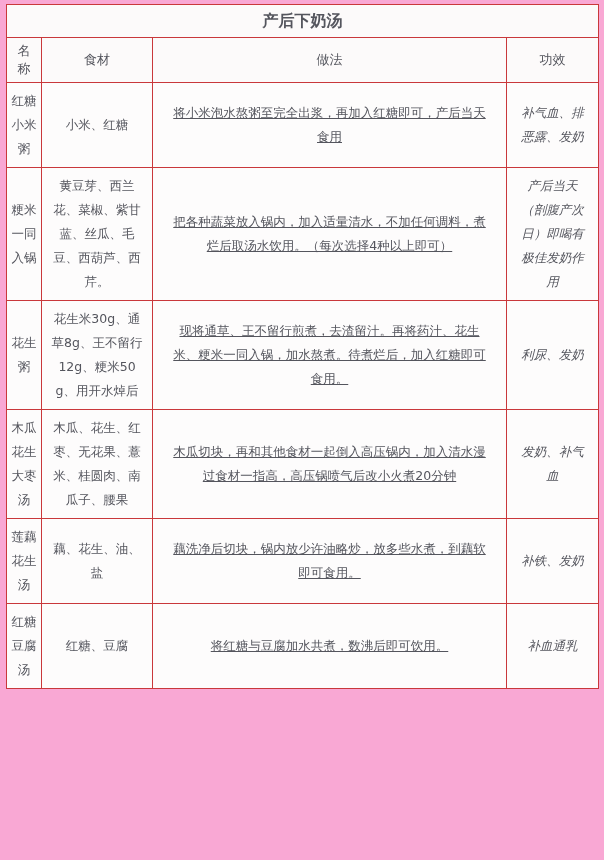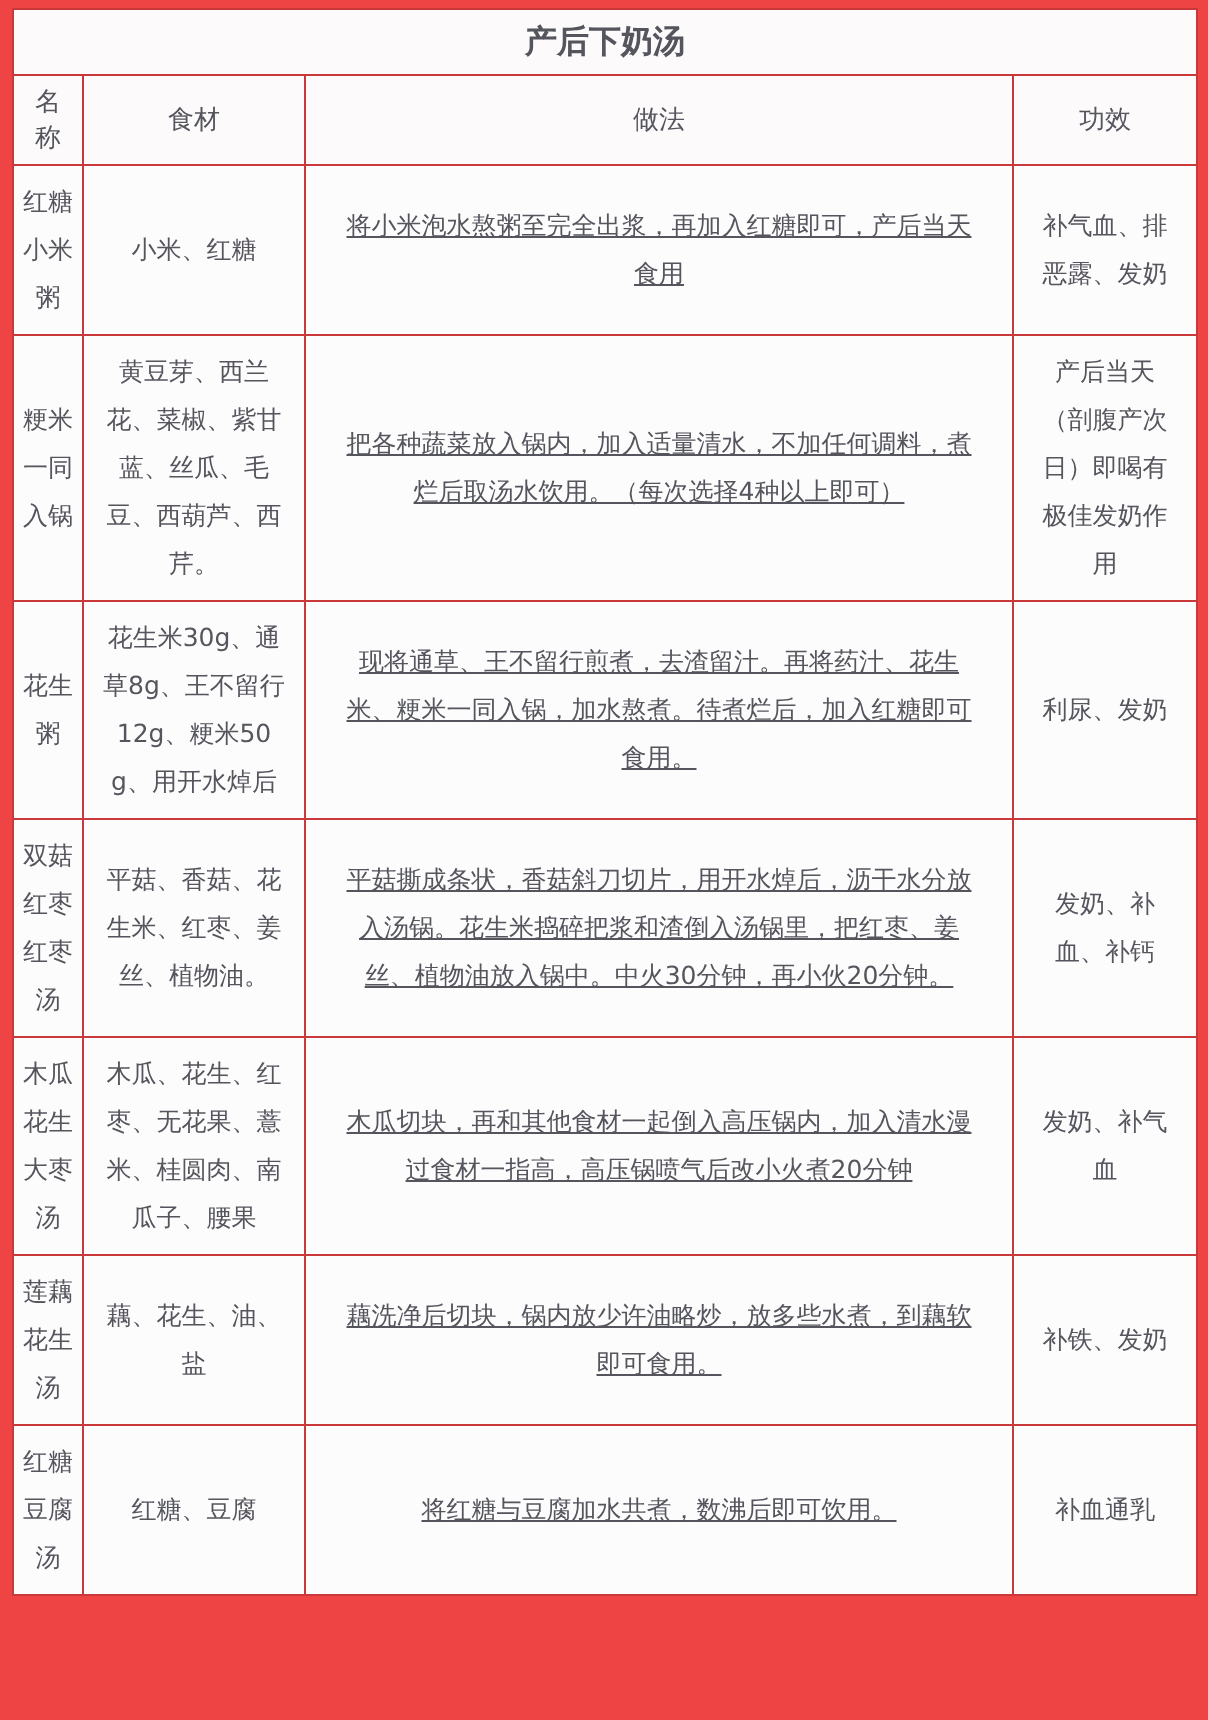--- a/index.html
+++ b/index.html
@@ -6,21 +6,21 @@
     margin: 0;
     padding: 0;
     background: #f5f2f3;
     font-family: "DejaVu Sans", "Liberation Sans", sans-serif;
   }
   .page {
     width: 604px;
     height: 860px;
     box-sizing: border-box;
     padding: 4px 6px 16px 6px;
-    background: #ef4444;
+    background: #f9a8d4;
     overflow: hidden;
   }
   table.recipe-table {
     width: 592px;
     border-collapse: collapse;
     background: #fdfcfc;
     table-layout: fixed;
   }
   table.recipe-table th,
   table.recipe-table td {
@@ -54,20 +54,21 @@
   td.cell-name {
     padding: 6px 4px;
     border-radius: 16px;
   }
   td.cell-method {
     padding: 6px 18px;
     text-decoration: underline;
   }
   td.cell-effects {
     padding: 6px 12px;
+    font-style: italic;
   }
 </style>
 </head>
 <body>
 
 <div class="page">
   <table class="recipe-table">
     <colgroup>
       <col style="width:35px">
       <col style="width:111px">
@@ -98,26 +99,20 @@
         <td class="cell cell-method">把各种蔬菜放入锅内，加入适量清水，不加任何调料，煮烂后取汤水饮用。（每次选择4种以上即可）</td>
         <td class="cell cell-effects">产后当天（剖腹产次日）即喝有极佳发奶作用</td>
       </tr>
       <tr>
         <td class="cell cell-name">花生粥</td>
         <td class="cell cell-ingredients">花生米30g、通草8g、王不留行12g、粳米50g、用开水焯后</td>
         <td class="cell cell-method">现将通草、王不留行煎煮，去渣留汁。再将药汁、花生米、粳米一同入锅，加水熬煮。待煮烂后，加入红糖即可食用。</td>
         <td class="cell cell-effects">利尿、发奶</td>
       </tr>
       <tr>
-        <td class="cell cell-name">双菇红枣红枣汤</td>
-        <td class="cell cell-ingredients">平菇、香菇、花生米、红枣、姜丝、植物油。</td>
-        <td class="cell cell-method">平菇撕成条状，香菇斜刀切片，用开水焯后，沥干水分放入汤锅。花生米捣碎把浆和渣倒入汤锅里，把红枣、姜丝、植物油放入锅中。中火30分钟，再小伙20分钟。</td>
-        <td class="cell cell-effects">发奶、补血、补钙</td>
-      </tr>
-      <tr>
         <td class="cell cell-name">木瓜花生大枣汤</td>
         <td class="cell cell-ingredients">木瓜、花生、红枣、无花果、薏米、桂圆肉、南瓜子、腰果</td>
         <td class="cell cell-method">木瓜切块，再和其他食材一起倒入高压锅内，加入清水漫过食材一指高，高压锅喷气后改小火煮20分钟</td>
         <td class="cell cell-effects">发奶、补气血</td>
       </tr>
       <tr>
         <td class="cell cell-name">莲藕花生汤</td>
         <td class="cell cell-ingredients">藕、花生、油、盐</td>
         <td class="cell cell-method">藕洗净后切块，锅内放少许油略炒，放多些水煮，到藕软即可食用。</td>
         <td class="cell cell-effects">补铁、发奶</td>

